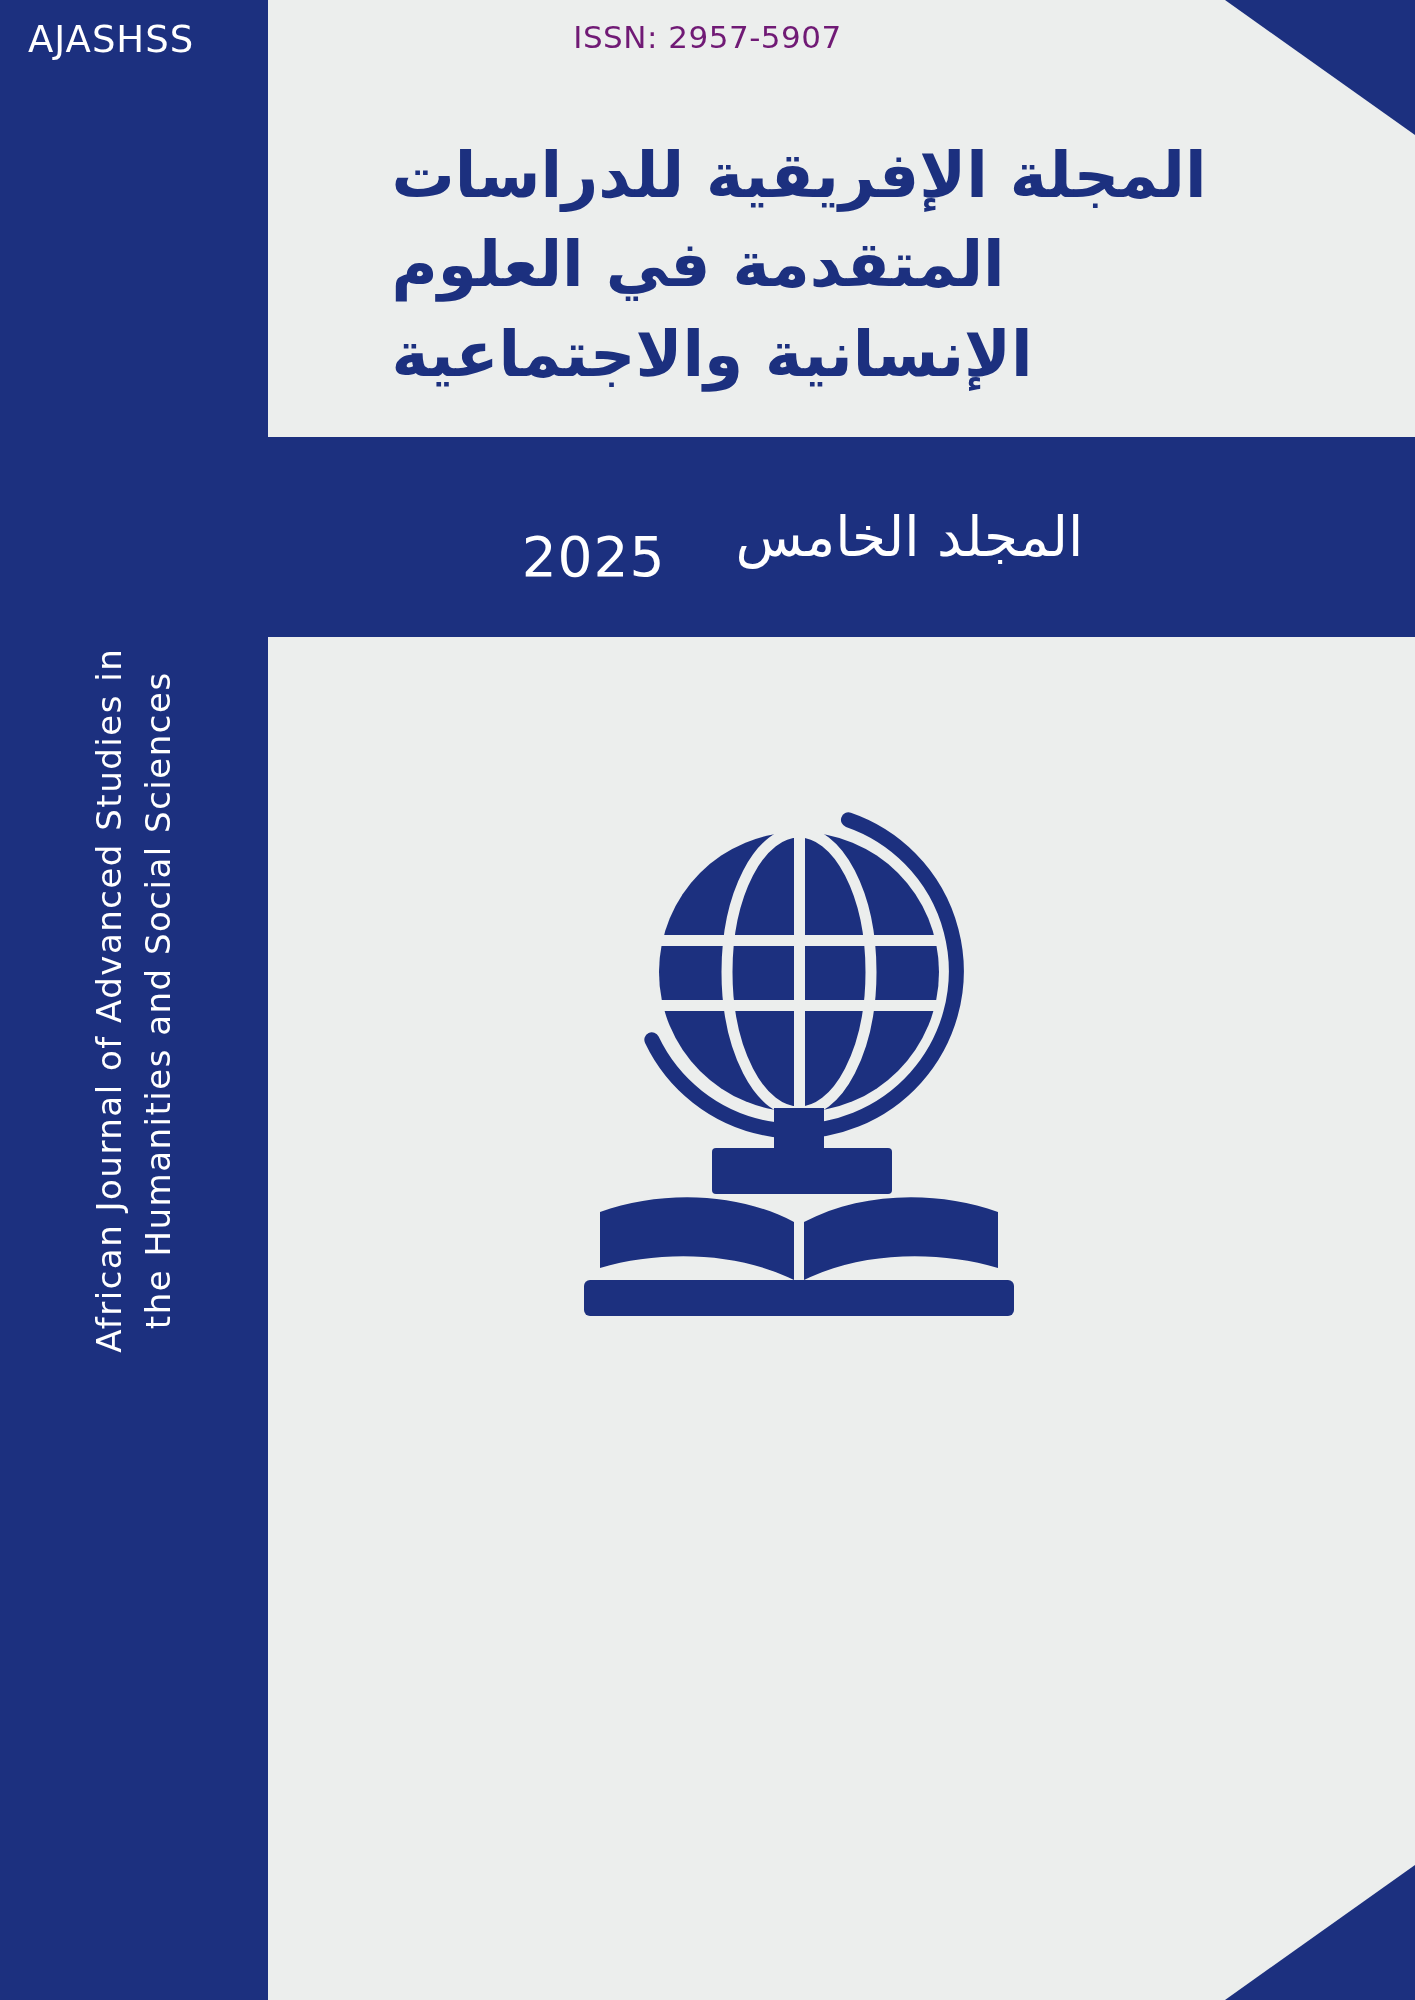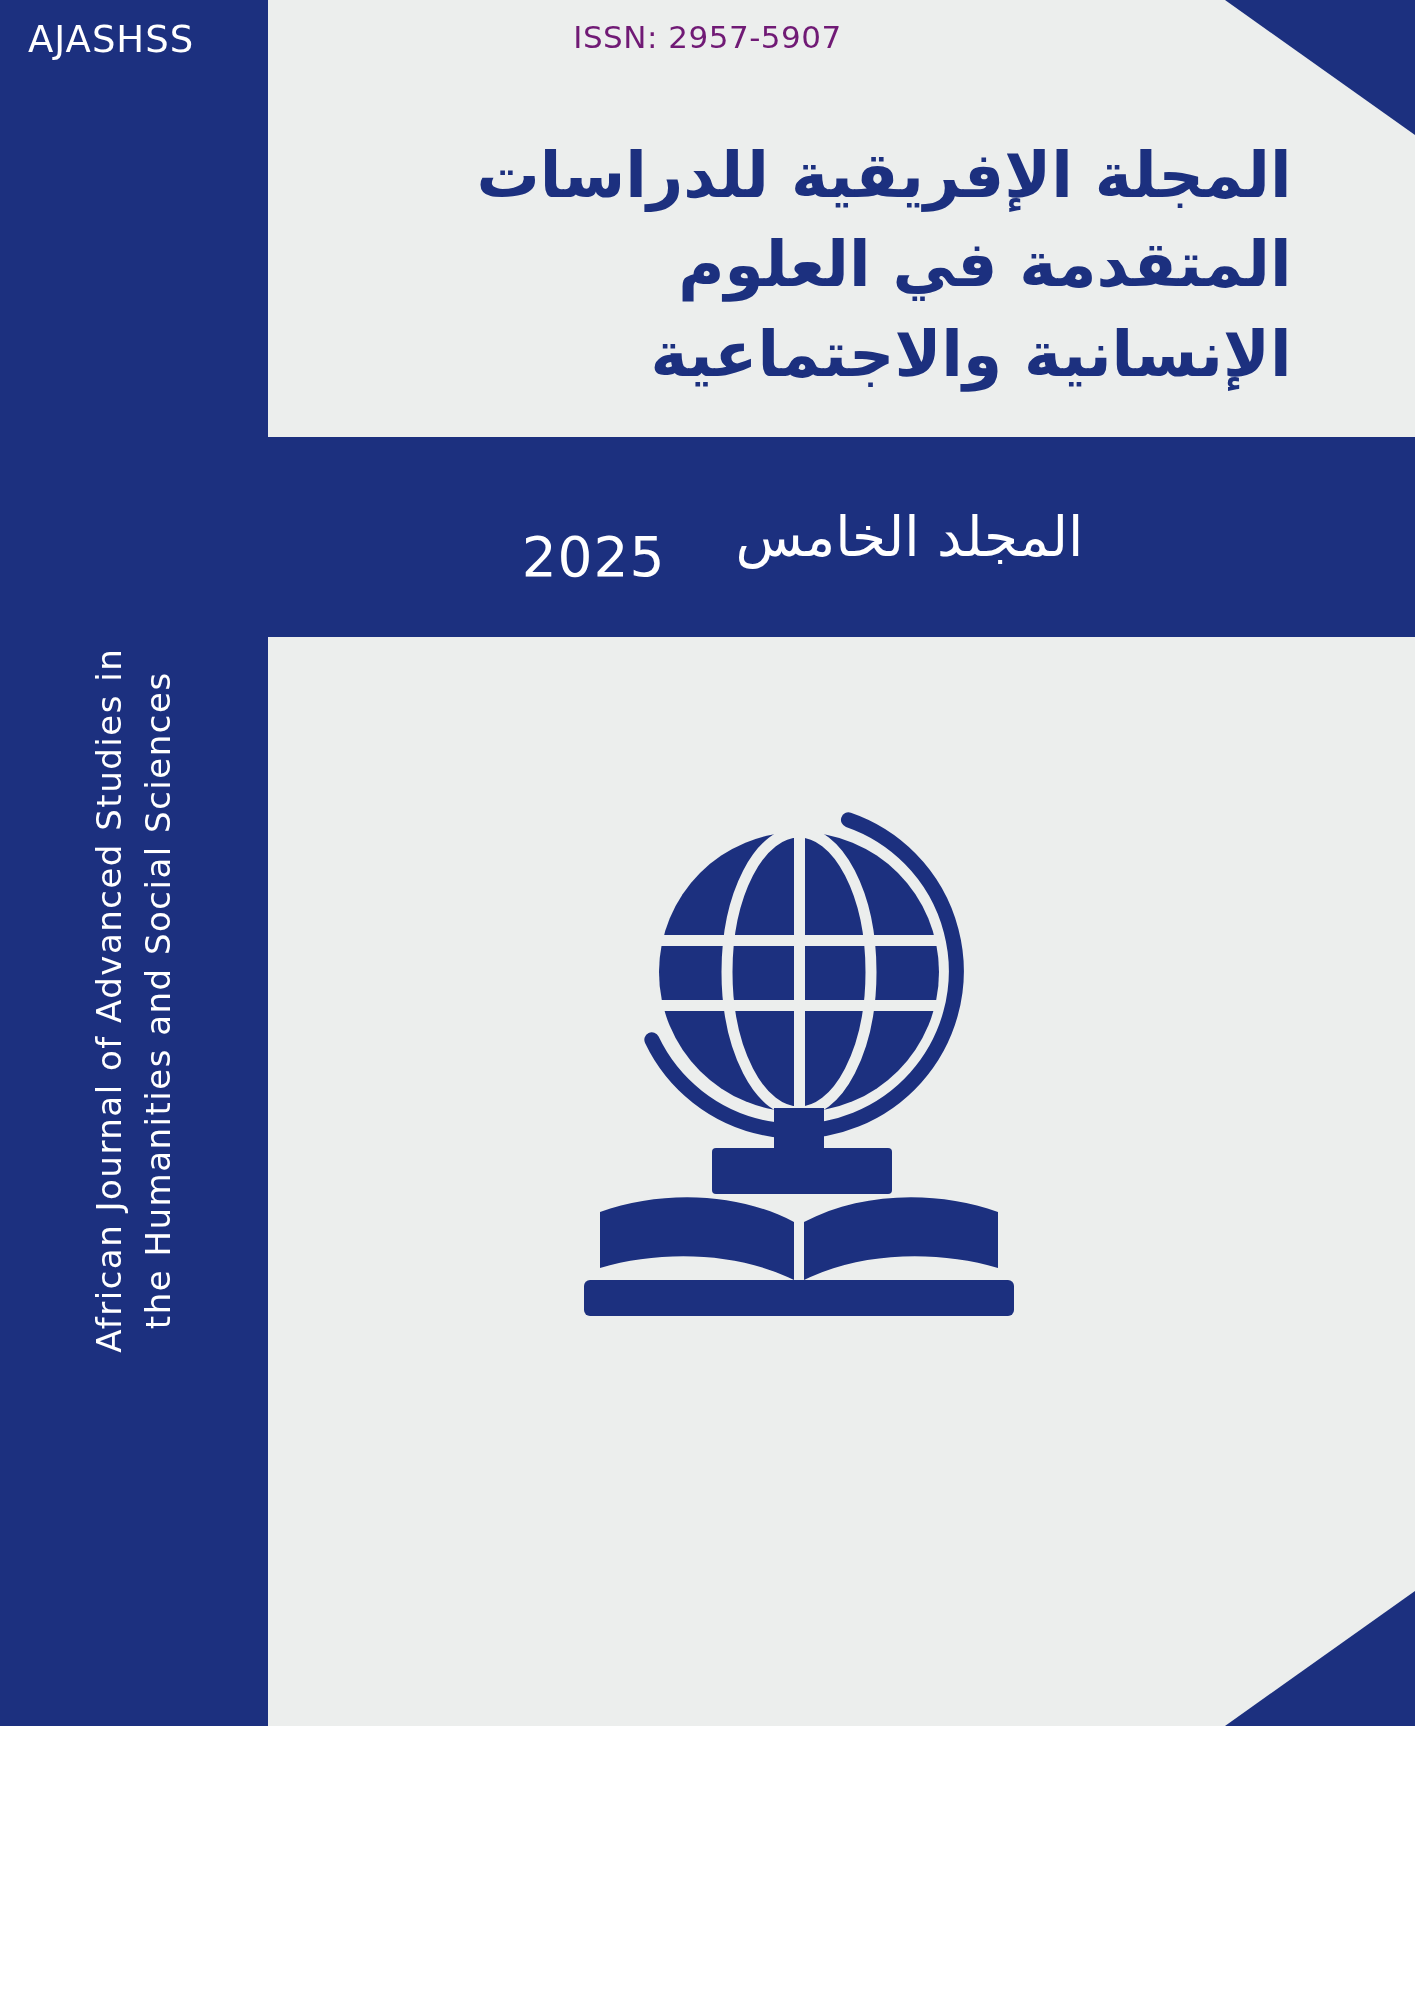--- a/index.html
+++ b/index.html
@@ -3,21 +3,21 @@
 <meta charset="utf-8">
 <style>
   html, body {
     margin: 0;
     padding: 0;
     background: #ffffff;
   }
   .cover {
     position: relative;
     width: 1415px;
-    height: 1726px;
+    height: 2000px;
     overflow: hidden;
     background: #eceeed;
     font-family: "DejaVu Sans", "Liberation Sans", sans-serif;
   }
 
   
   .left-band {
     position: absolute;
     left: 0;
     top: 0;
@@ -107,21 +107,21 @@
     display: flex;
     align-items: center;
     justify-content: center;
     z-index: 2;
   }
   .title-ar {
     direction: rtl;
     color: #1c307f;
     font-size: 63px;
     line-height: 1.42;
-    text-align: right;
+    text-align: left;
     font-weight: 700;
     max-width: 900px;
     padding: 0 40px;
   }
 
   
   .issue-band {
     position: absolute;
     left: 210px;
     right: 0;

